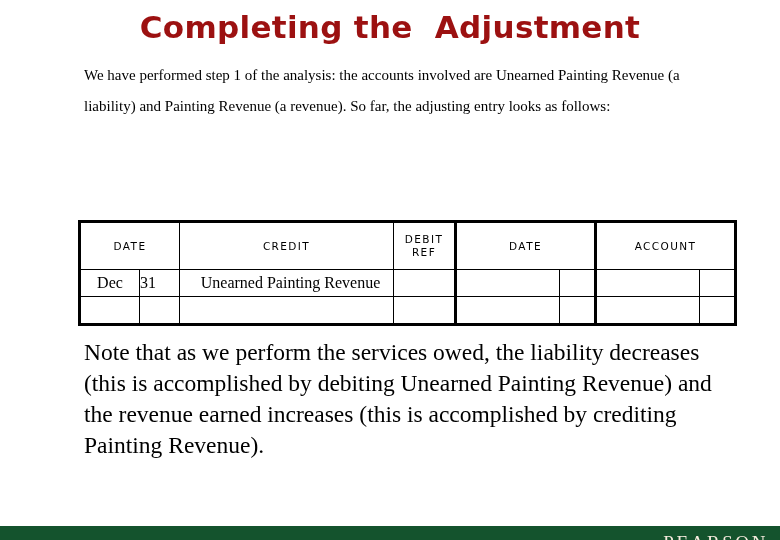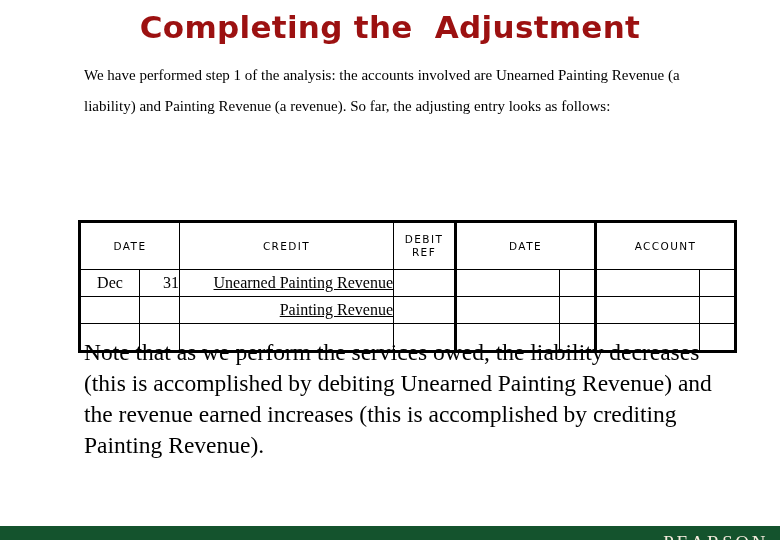--- a/index.html
+++ b/index.html
@@ -83,22 +83,22 @@
   .data-row td {
     height: 26px;
   }
   .cell-text {
     font-family: "Liberation Serif", "DejaVu Serif", serif;
     font-size: 16px;
     color: #000000;
     white-space: nowrap;
   }
   .c-month { text-align: center; }
-  .c-day { text-align: right; }
-  .c-account { text-align: right; padding-left: 8px !important; text-decoration: underline; }
+  .c-day { text-align: left; }
+  .c-account { text-align: center; padding-left: 8px !important; }
   .c-account.indent { padding-left: 34px !important; }
 
   
   #closing-text {
     position: absolute;
     left: 84px;
     top: 337px;
     width: 640px;
     font-family: Liberation Serif, serif;
     font-size: 23.5px;
@@ -161,30 +161,20 @@
       <td class="cell-text c-month thick-left">Dec</td>
       <td class="cell-text c-day">31</td>
       <td class="cell-text c-account">Unearned Painting Revenue</td>
       <td class="cell-text"></td>
       <td class="cell-text thick-left"></td>
       <td class="cell-text"></td>
       <td class="cell-text thick-left"></td>
       <td class="cell-text thick-right"></td>
     </tr>
     <tr class="data-row">
-      <td class="cell-text c-month thick-left"></td>
-      <td class="cell-text c-day"></td>
-      <td class="cell-text c-account indent">Painting Revenue</td>
-      <td class="cell-text"></td>
-      <td class="cell-text thick-left"></td>
-      <td class="cell-text"></td>
-      <td class="cell-text thick-left"></td>
-      <td class="cell-text thick-right"></td>
-    </tr>
-    <tr class="data-row">
       <td class="cell-text c-month thick-left thick-bottom"></td>
       <td class="cell-text c-day thick-bottom"></td>
       <td class="cell-text c-account thick-bottom"></td>
       <td class="cell-text thick-bottom"></td>
       <td class="cell-text thick-left thick-bottom"></td>
       <td class="cell-text thick-bottom"></td>
       <td class="cell-text thick-left thick-bottom"></td>
       <td class="cell-text thick-right thick-bottom"></td>
     </tr>
   </tbody>

